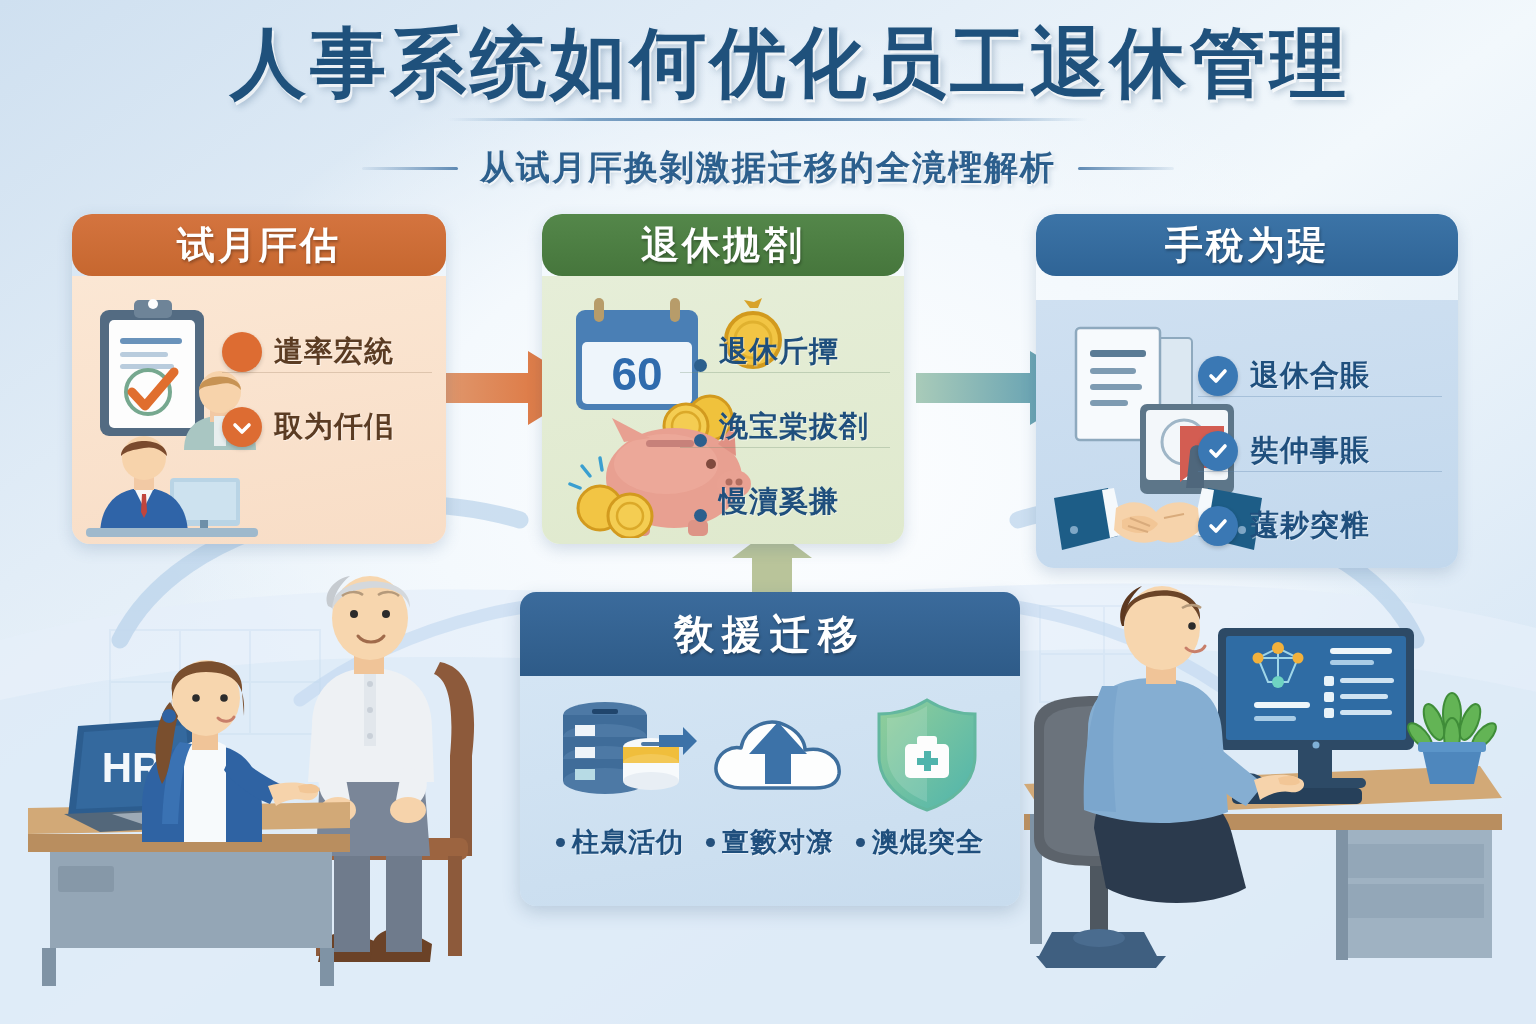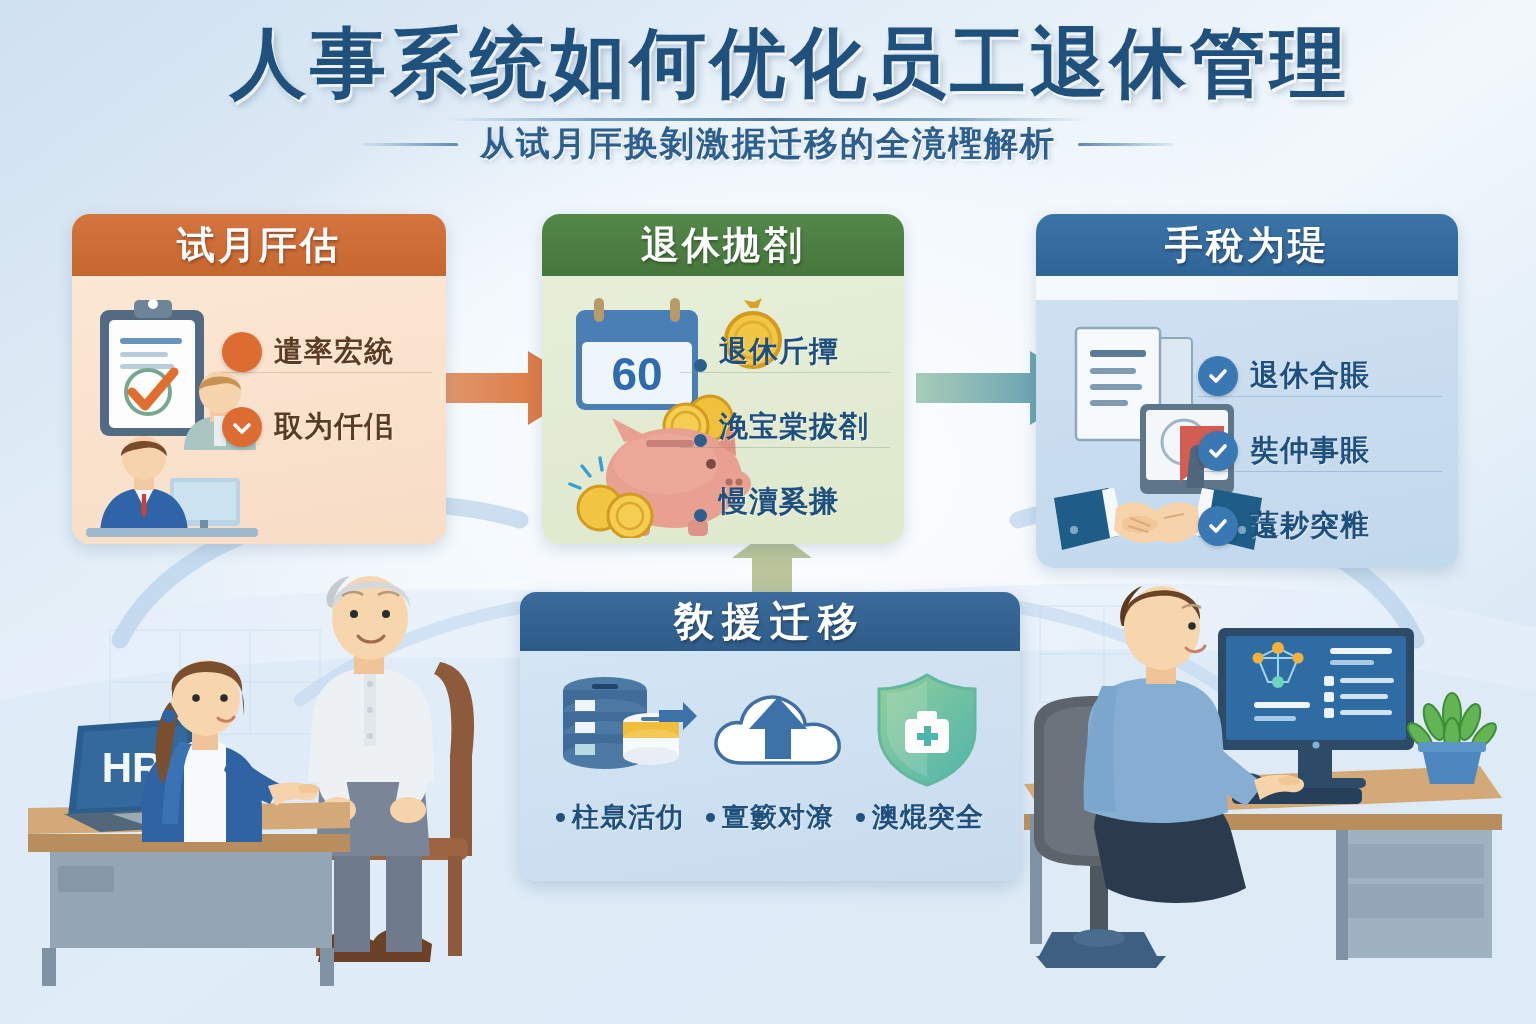--- a/index.html
+++ b/index.html
@@ -17,30 +17,30 @@
   
   .title-wrap { position:absolute; top:22px; left:0; width:1536px; text-align:center; }
   .main-title {
     font-size:76px; font-weight:bold; letter-spacing:4px; line-height:1.08;
     color:#1f517c;
     text-shadow: 2px 3px 0 rgba(255,255,255,.75), 4px 5px 7px rgba(40,80,120,.28);
     padding-left: 44px;
   }
   .title-rule { width:640px; height:3px; margin:14px auto 0;
     background:linear-gradient(to right, rgba(120,160,200,0), #7da3c6 22%, #4e7ba6 50%, #7da3c6 78%, rgba(120,160,200,0)); }
-  .sub-row { display:flex; align-items:center; justify-content:center; gap:22px; margin-top:0; }
+  .sub-row { display:flex; align-items:center; justify-content:center; gap:22px; margin-top:24px; }
   .sub-dash { width:96px; height:3px; background:linear-gradient(to right, rgba(110,150,190,.1), #5e89b3); border-radius:2px; }
   .sub-dash.right { background:linear-gradient(to left, rgba(110,150,190,.1), #5e89b3); }
   .sub-title { font-size:34px; font-weight:bold; color:#2c5f8d; letter-spacing:2px;
     text-shadow:1px 2px 0 rgba(255,255,255,.7), 2px 3px 5px rgba(40,80,120,.22); }
 
   
   .card { position:absolute; border-radius:18px; overflow:hidden;
     box-shadow:0 5px 16px rgba(60,95,135,.20); }
-  .card-head { height:62px; display:flex; align-items:center; justify-content:center; }
+  .card-head { height:62px; display:flex; align-items:center; justify-content:center;border-radius:20px; }
   .card-head span { color:#fff; font-size:38px; font-weight:bold; letter-spacing:3px;
     text-shadow:1px 2px 3px rgba(0,0,0,.30); }
   .card-body { position:relative; height:268px; }
 
   #card-eval { left:72px; top:214px; width:374px; }
   #card-eval .card-head { background:linear-gradient(180deg,#d4743f,#c6672f); }
   #card-eval .card-body { background:linear-gradient(170deg,#fbe7d4,#f8ddc6); }
 
   #card-plan { left:542px; top:214px; width:362px; }
   #card-plan .card-head { background:linear-gradient(180deg,#54874a,#46763c); }
@@ -65,21 +65,21 @@
     display:flex; align-items:center; justify-content:center;
     box-shadow:0 2px 4px rgba(0,0,0,.18); }
   #card-eval .marker-circle { background:#dd6c32; }
   #card-proc .marker-circle { background:#3a78b4; }
   .marker-circle svg { width:24px; height:24px; }
   .dot-small { width:13px; height:13px; border-radius:50%; flex:0 0 13px; background:#2c5f8d; margin-left:14px; }
 
   
   #card-data { position:absolute; left:520px; top:592px; width:500px; border-radius:16px; overflow:hidden;
     box-shadow:0 6px 18px rgba(50,85,125,.22); }
-  #card-data .dm-head { height:59px; background:linear-gradient(180deg,#3b6b9c,#2e5b88);
+  #card-data .dm-head { height:84px; background:linear-gradient(180deg,#3b6b9c,#2e5b88);
     display:flex; align-items:center; justify-content:center; }
   #card-data .dm-head span { color:#fff; font-size:40px; font-weight:bold; letter-spacing:8px;
     text-shadow:1px 2px 3px rgba(0,0,0,.3); }
   #card-data .dm-body { height:230px; background:linear-gradient(170deg,#d4e5f4,#c8dcee); position:relative; }
   .dm-icons { display:flex; align-items:center; justify-content:center; gap:10px; padding-top:14px; height:130px; }
   .dm-bullets { display:flex; align-items:center; justify-content:center; gap:22px; margin-top:4px; }
   .dm-b { display:flex; align-items:center; gap:7px; }
   .dm-b .d { width:9px; height:9px; border-radius:50%; background:#24507c; }
   .dm-b span { font-size:27px; font-weight:bold; color:#1f4f7d; letter-spacing:1px;
     text-shadow:1px 1px 0 rgba(255,255,255,.5); }

